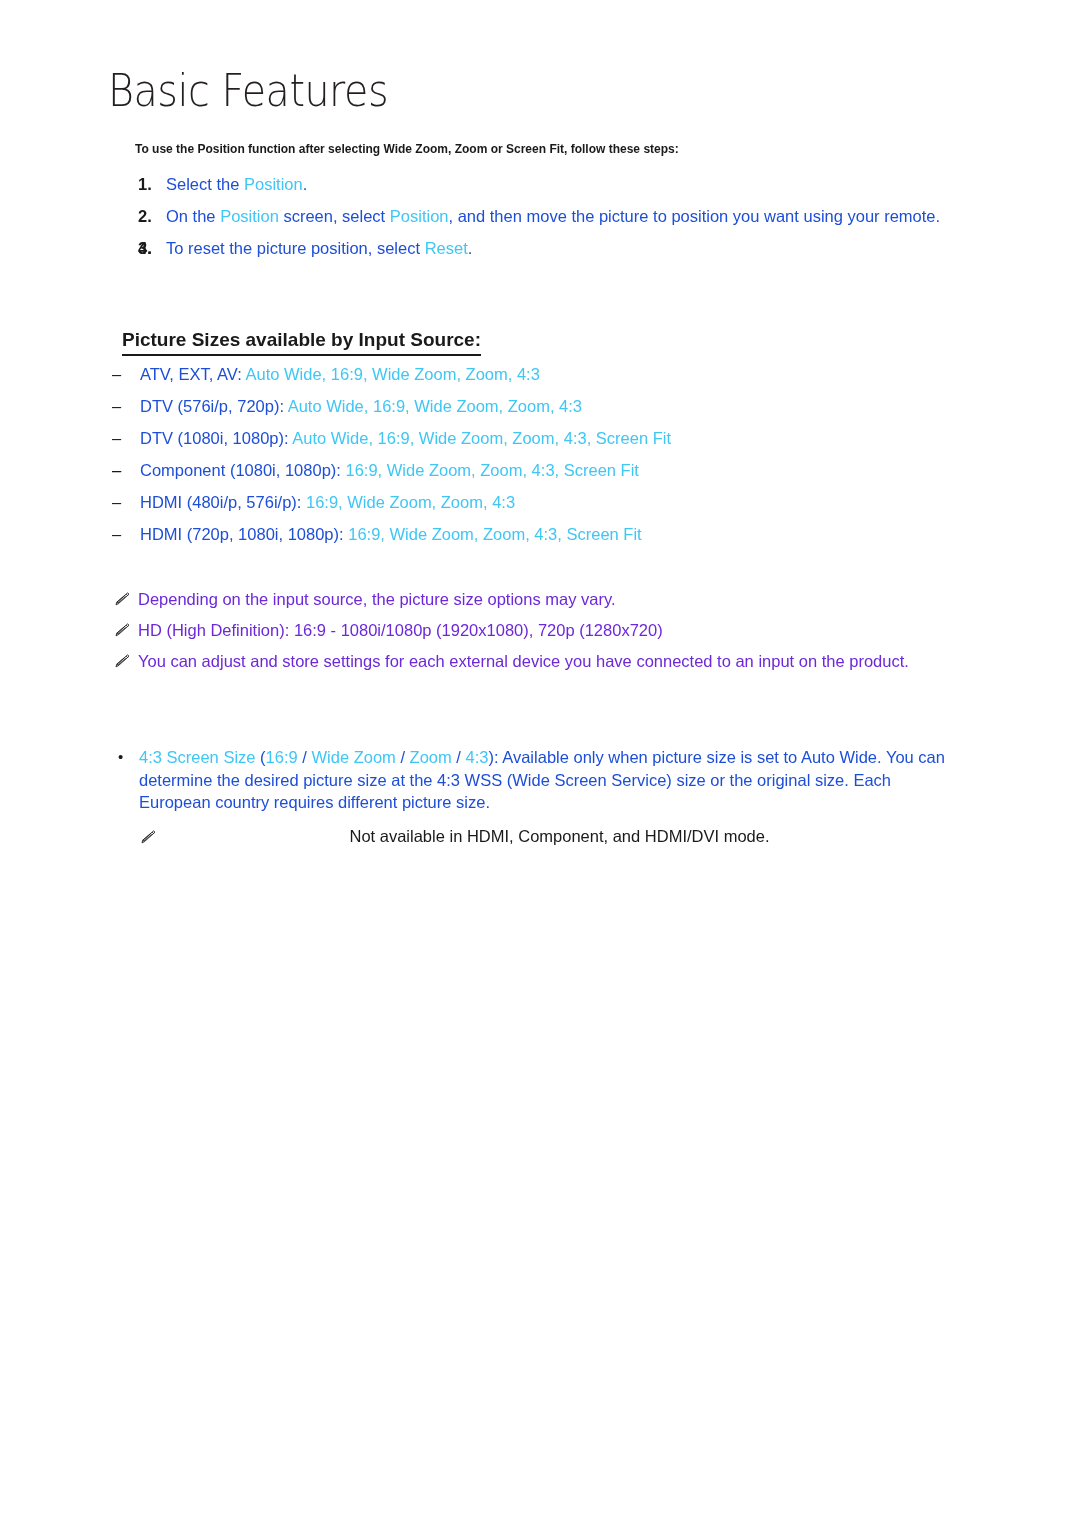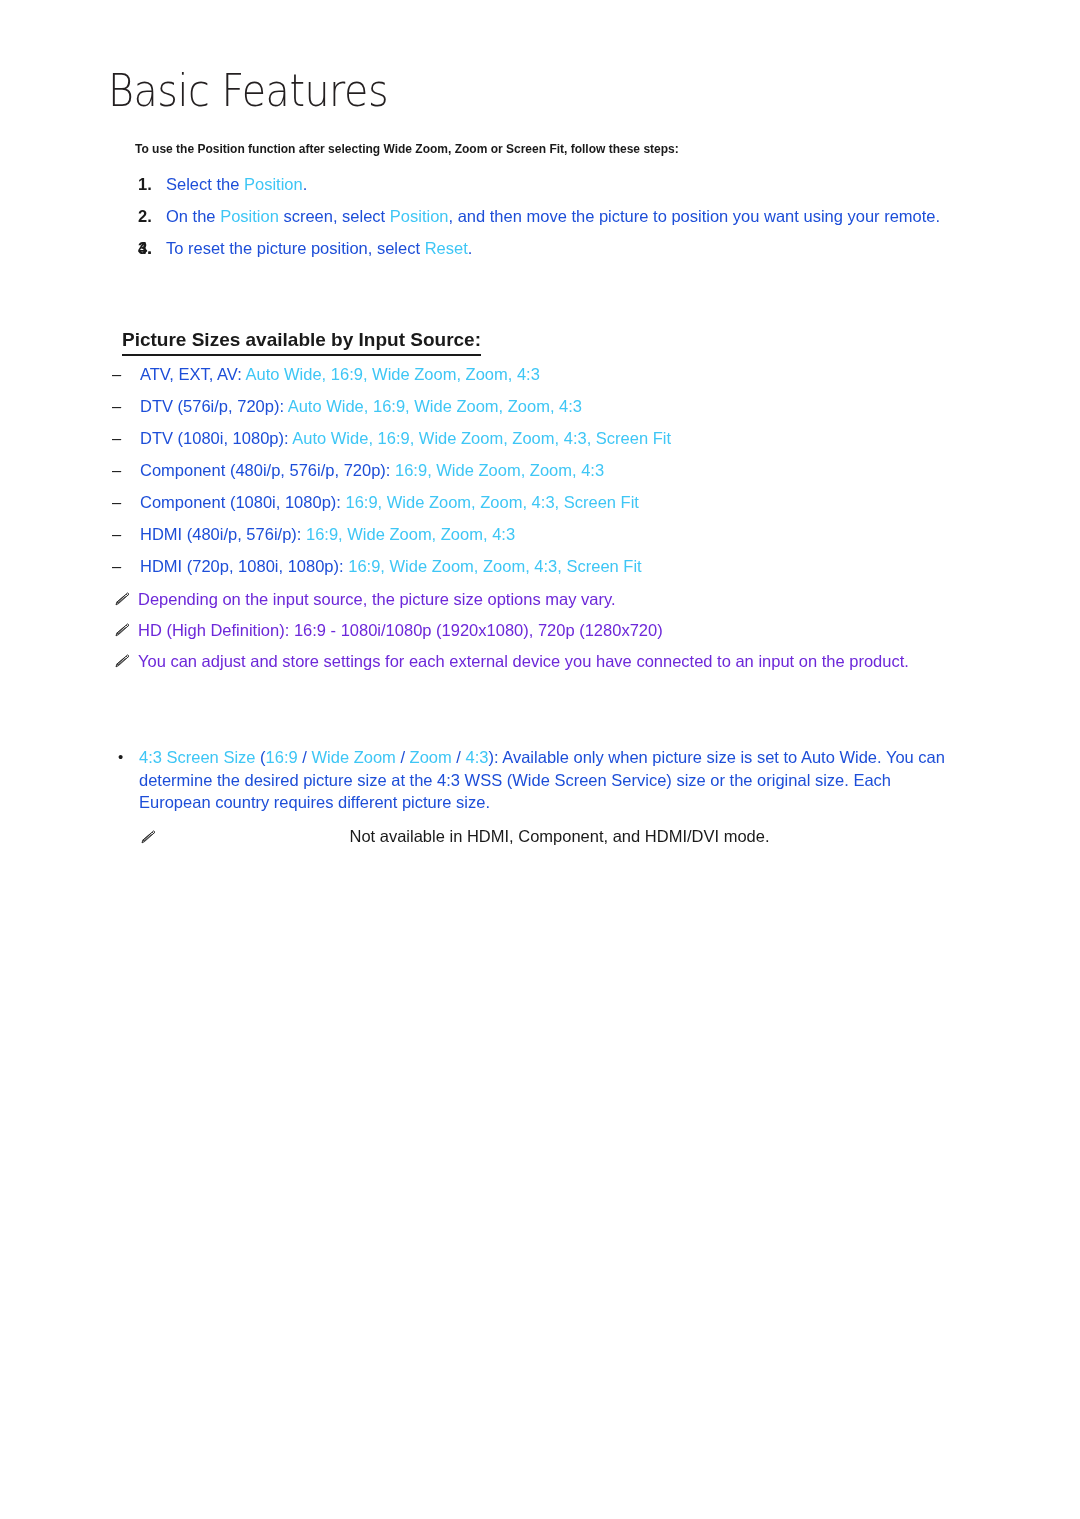--- a/index.html
+++ b/index.html
@@ -211,21 +211,21 @@
       <div class="step"><span class="num">3.</span></div>
       <div class="step"><span class="num">4.</span><span><span class="sep">To reset the picture position, select </span><span class="hl">Reset</span><span class="sep">.</span></span></div>
     </div>
 
   <div class="section-heading">Picture Sizes available by Input Source:</div>
 
   <div class="source-list" id="sources-root">
       <div class="source-item"><span class="dash">–</span><span><span class="sep">ATV, EXT, AV: </span><span class="hl">Auto Wide, 16:9, Wide Zoom, Zoom, 4:3</span></span></div>
       <div class="source-item"><span class="dash">–</span><span><span class="sep">DTV (576i/p, 720p): </span><span class="hl">Auto Wide, 16:9, Wide Zoom, Zoom, 4:3</span></span></div>
       <div class="source-item"><span class="dash">–</span><span><span class="sep">DTV (1080i, 1080p): </span><span class="hl">Auto Wide, 16:9, Wide Zoom, Zoom, 4:3, Screen Fit</span></span></div>
-      <div class="source-item"><span class="dash">–</span><span><span class="sep">Component (480i/p, 576i/p, 720p): </span><span class="hl">16:9, Wide Zoom, Zoom, 4:3</span></span></div>
+      <div class="source-item"><span class="dash">–</span></div>
       <div class="source-item"><span class="dash">–</span><span><span class="sep">Component (1080i, 1080p): </span><span class="hl">16:9, Wide Zoom, Zoom, 4:3, Screen Fit</span></span></div>
       <div class="source-item"><span class="dash">–</span><span><span class="sep">HDMI (480i/p, 576i/p): </span><span class="hl">16:9, Wide Zoom, Zoom, 4:3</span></span></div>
       <div class="source-item"><span class="dash">–</span><span><span class="sep">HDMI (720p, 1080i, 1080p): </span><span class="hl">16:9, Wide Zoom, Zoom, 4:3, Screen Fit</span></span></div>
     </div>
 
   <div class="notes" id="notes-root">
       <div class="note-line"><span class="pencil-icon"><svg viewBox="0 0 20 18" width="18" height="16">
             <g fill="none" stroke="#2b2b2b" stroke-width="1.1">
               <path d="M17.4 2.2 L19 3.6 L7.2 14.1 L4.4 15.6 L5.3 12.5 Z" fill="#ffffff"></path>
               <path d="M15.8 3.6 L17.4 5.0"></path>

